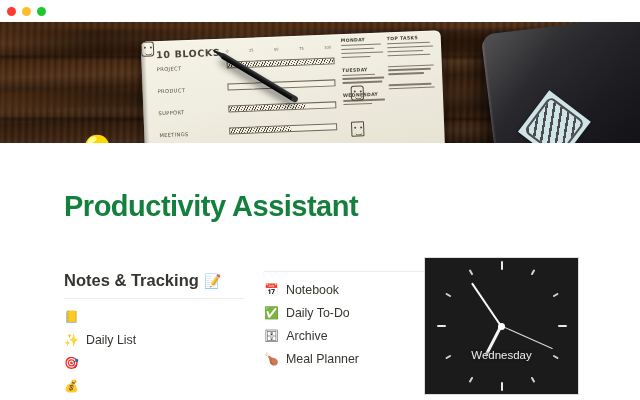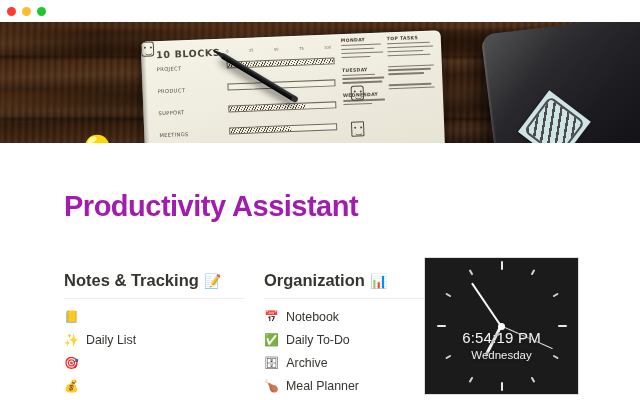--- a/index.html
+++ b/index.html
@@ -236,21 +236,21 @@
     position: absolute;
     left: 0; top: 143px;
     width: 640px; height: 257px;
     background: #ffffff;
   }
   .page-title {
     position: absolute;
     left: 64px; top: 47px;
     font-size: 29px;
     font-weight: bold;
-    color: #a21caf;
+    color: #15803d;
     letter-spacing: -0.5px;
     white-space: nowrap;
   }
 
   .columns {
     position: absolute;
     left: 64px; top: 128px;
     width: 520px;
     display: flex;
     gap: 8px;
@@ -515,24 +515,20 @@
         </div>
         <div class="link-item">
           <span class="link-emoji">💰</span>
         </div>
       </div>
     </div>
 
     <div class="col-spacer"></div>
 
     <div class="column">
-      <div class="section-header">
-        <span>Organization</span>
-        <span class="section-emoji">📊</span>
-      </div>
       <div class="divider"></div>
       <div class="link-list">
         <div class="link-item">
           <span class="link-emoji">📅</span>
           <span class="link-label">Notebook</span>
         </div>
         <div class="link-item">
           <span class="link-emoji">✅</span>
           <span class="link-label">Daily To-Do</span>
         </div>
@@ -587,16 +583,15 @@
       </span>
     <span class="tick minor" style="transform:rotate(330deg)">
         <i></i>
       </span>
 
     <span class="hand hand-hour" id="hand-hour" style="transform: rotate(207.4deg);"></span>
     <span class="hand hand-minute" id="hand-minute" style="transform: rotate(325.9deg);"></span>
     <span class="hand hand-second" id="hand-second" style="transform: rotate(114deg);"></span>
     <span class="hand-cap"></span>
 
-    <div class="clock-digital">6:54:19 PM</div>
     <div class="clock-day">Wednesday</div>
   </div>
 </div>
 
 </body></html>

